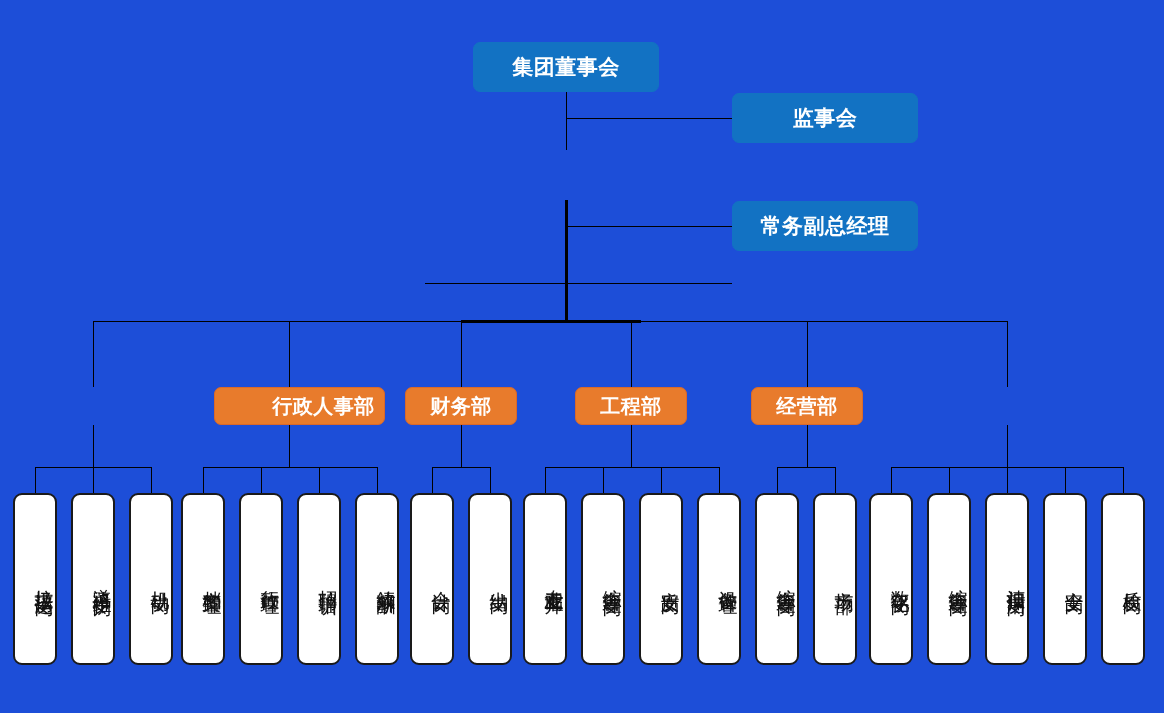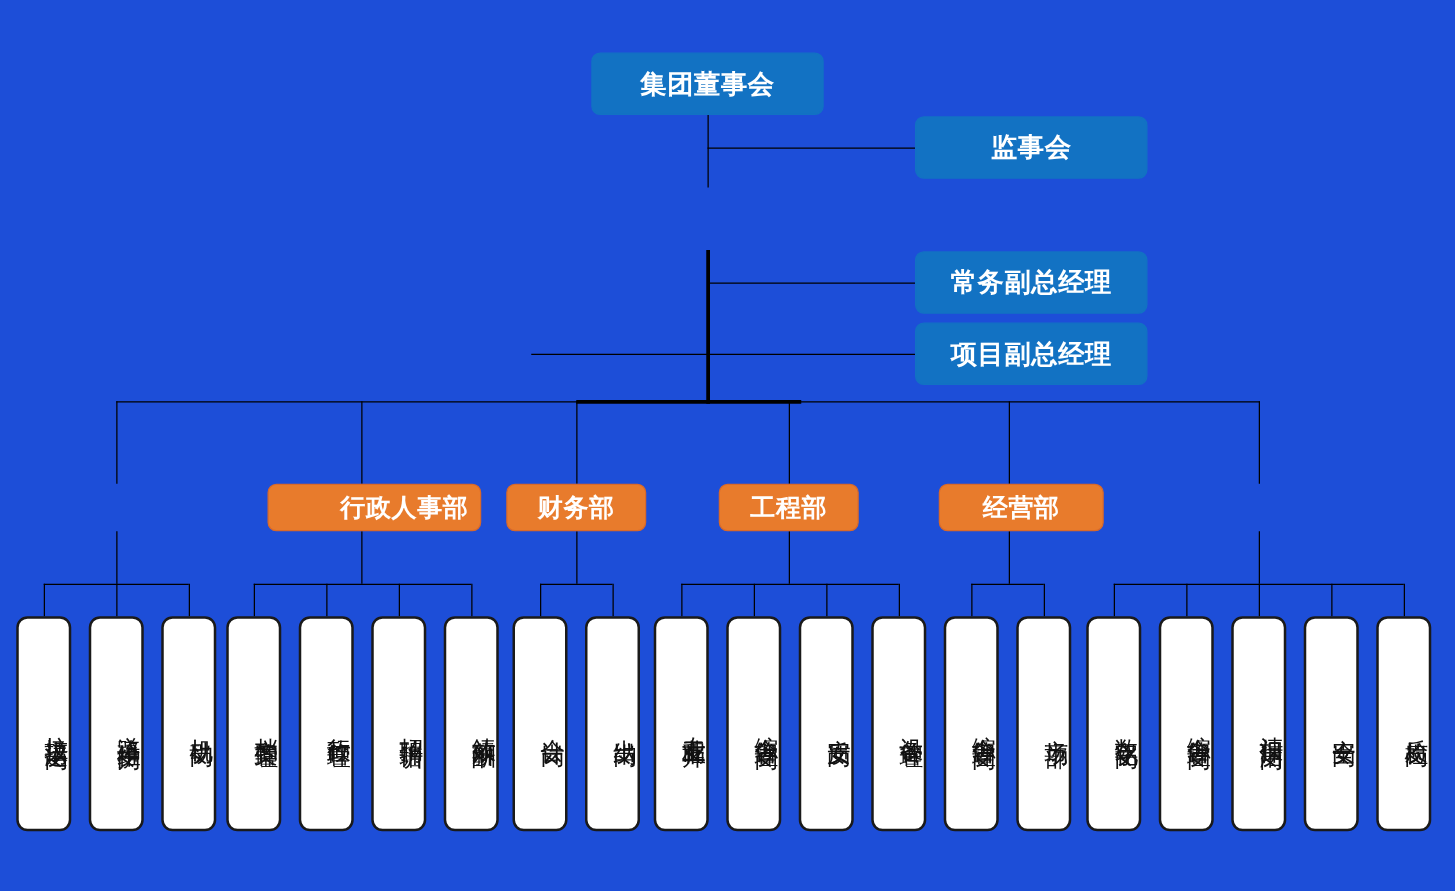--- a/index.html
+++ b/index.html
@@ -134,31 +134,30 @@
   <div class="line v" style="left:1065px; top:467px; height:26px;"></div>
   <div class="line v" style="left:1123px; top:467px; height:26px;"></div>
 
   <div class="node blue" style="left:473px; top:42px; width:186px; height:50px;">集团董事会</div>
 
   <div class="node blue" style="left:732px; top:93px; width:186px; height:50px;">监事会</div>
 
 
   <div class="node blue" style="left:732px; top:201px; width:186px; height:50px;">常务副总经理</div>
 
-  <div class="node blue" style="left:732px; top:258px; width:186px; height:50px;">项目副总经理</div>
 
 
 
   <div class="node orange" style="left:214px; top:387px; width:171px; height:38px;padding-left:48px;">行政人事部</div>
 
   <div class="node orange" style="left:575px; top:387px; width:112px; height:38px;">工程部</div>
 
   <div class="node orange" style="left:405px; top:387px; width:112px; height:38px;">财务部</div>
 
-  <div class="node orange" style="left:751px; top:387px; width:132px; height:38px;">经营部</div>
+  <div class="node orange" style="left:751px; top:387px; width:112px; height:38px;">经营部</div>
 
 
   <div class="node plain" style="left:13px; top:493px; width:44px; height:172px;">垃圾清运岗</div>
   <div class="node plain" style="left:71px; top:493px; width:44px; height:172px;">道路维护岗</div>
   <div class="node plain" style="left:129px; top:493px; width:44px; height:172px;">机动岗</div>
 
   <div class="node plain" style="left:181px; top:493px; width:44px; height:172px;">档案管理</div>
   <div class="node plain" style="left:239px; top:493px; width:44px; height:172px;">行政管理</div>
   <div class="node plain" style="left:297px; top:493px; width:44px; height:172px;">招聘培训</div>
   <div class="node plain" style="left:355px; top:493px; width:44px; height:172px;">绩效薪酬</div>

